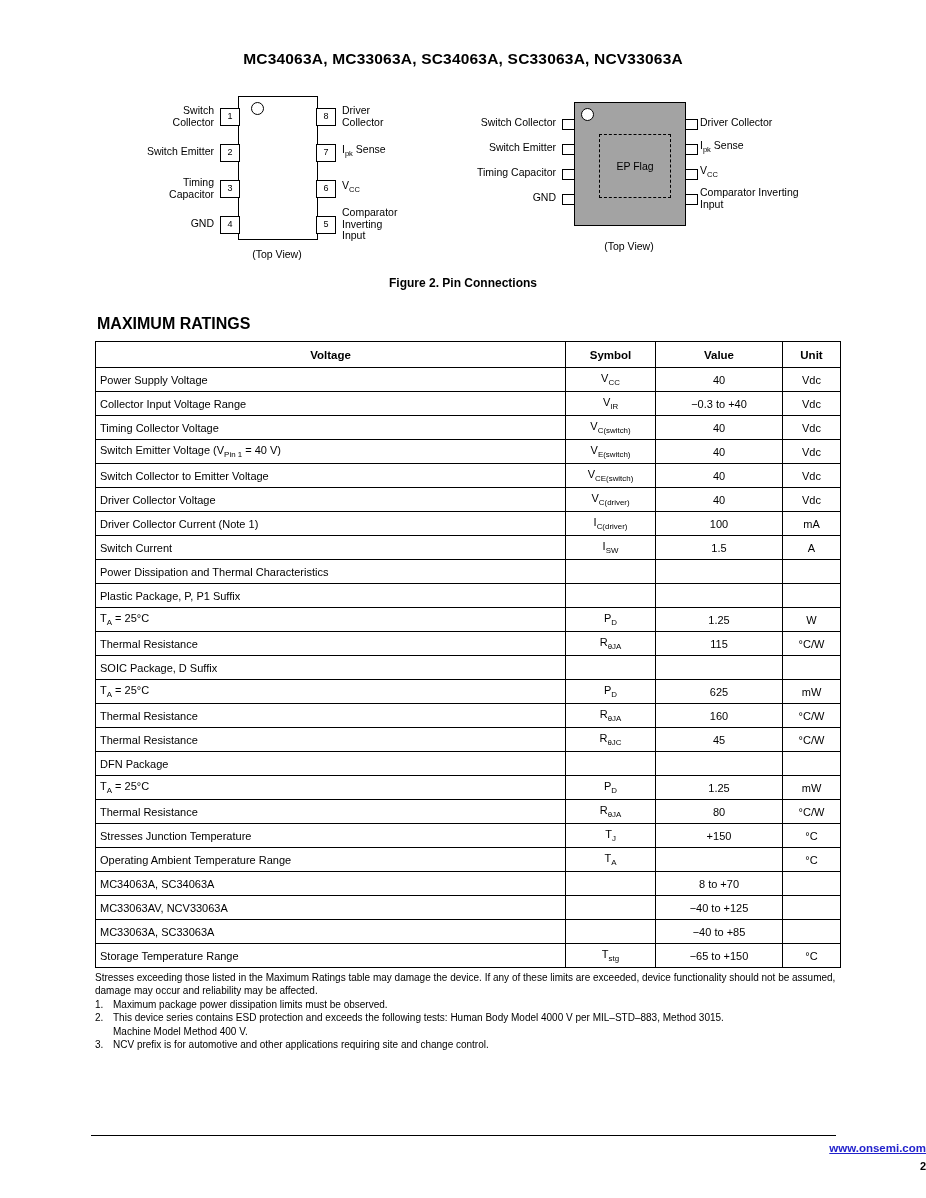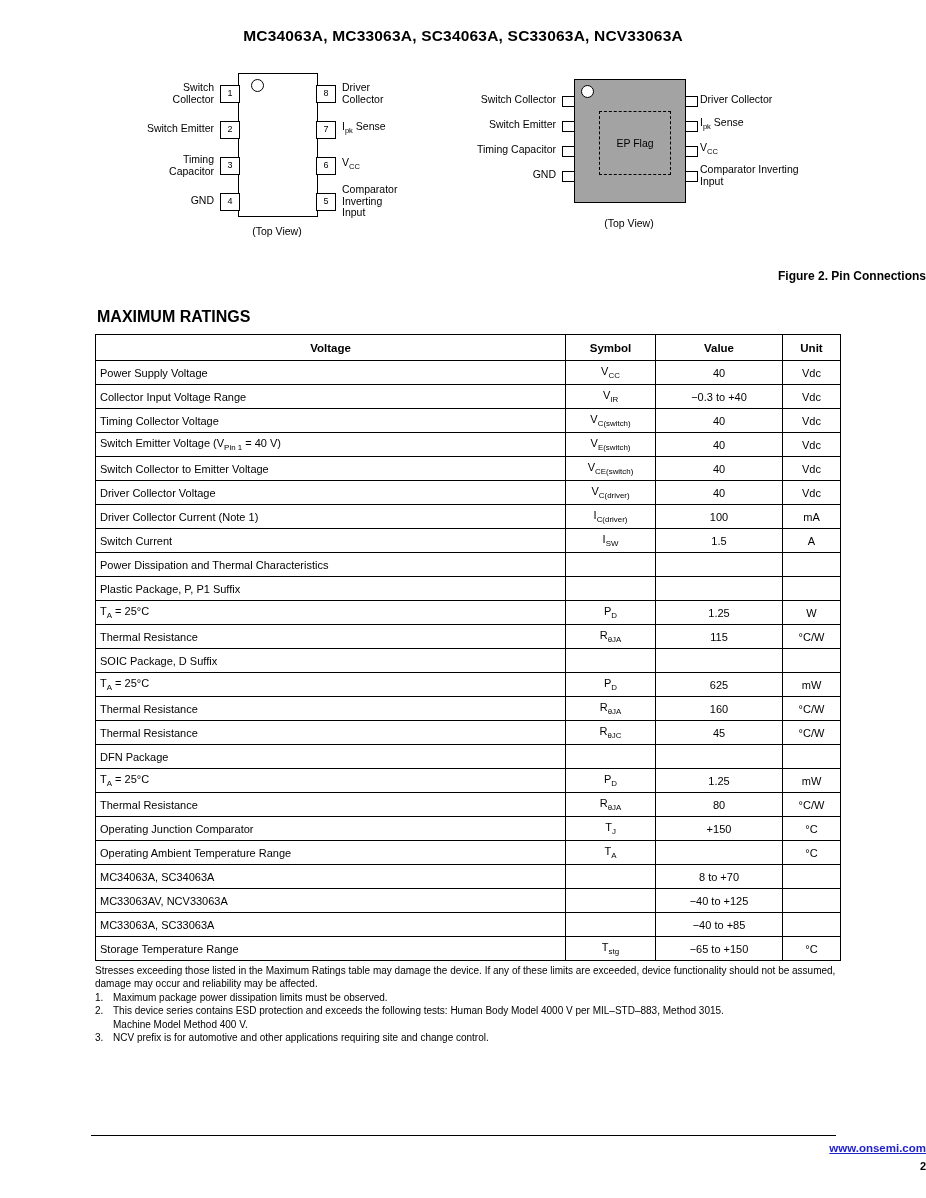--- a/index.html
+++ b/index.html
@@ -1,18 +1,18 @@
 <!DOCTYPE html>
 <html><head>
 <meta charset="utf-8">
 <style>
   html,body{margin:0;padding:0;}
   body{width:926px;height:1198px;background:#fff;color:#000;font-family:"Liberation Sans","DejaVu Sans",sans-serif;}
   .page{position:relative;width:926px;height:1198px;overflow:hidden;background:#fff;}
-  .title{padding-top:27px;text-align:center;font-size:15.5px;font-weight:bold;letter-spacing:.2px;}
+  .title{padding-top:50px;text-align:center;font-size:15.5px;font-weight:bold;letter-spacing:.2px;}
 
   .diagrams{display:flex;justify-content:center;align-items:flex-start;gap:38px;margin-top:26px;height:178px;}
   .dip{position:relative;width:300px;height:178px;}
   .dfn{position:relative;width:352px;height:178px;margin-top:4px;}
   .pin-label{position:absolute;transform:translateY(-50%);font-size:10.5px;line-height:11.5px;}
   .dip-lbl-left{left:26px;width:70px;text-align:right;}
   .dip-lbl-right{left:224px;width:64px;text-align:left;}
   .pin-box{position:absolute;width:18px;height:16px;border:1px solid #000;font-size:9px;line-height:15px;text-align:center;background:#fff;z-index:2;}
   .dip-box-left{left:102px;}
   .dip-box-right{left:198px;}
@@ -24,21 +24,21 @@
   .dfn-body{position:absolute;left:118px;top:4px;width:110px;height:122px;border:1.5px solid #000;background:#a3a3a3;}
   .notch-dfn{left:6px;top:5px;}
   .ep-flag{position:absolute;left:24px;top:31px;width:70px;height:62px;border:1.5px dashed #000;display:flex;align-items:center;justify-content:center;font-size:10.5px;}
   .pad{position:absolute;width:11px;height:9px;border:1px solid #000;background:#fff;}
   .pad-left{left:106px;}
   .pad-right{left:229px;}
   .dfn-lbl-left{left:0;width:100px;text-align:right;white-space:nowrap;}
   .dfn-lbl-right{left:244px;width:106px;text-align:left;}
   .tv-dfn{left:118px;top:142px;width:110px;}
 
-  .figcap{margin-top:20px;text-align:right;font-weight:bold;font-size:12px;}
+  .figcap{margin-top:4px;text-align:center;font-weight:bold;font-size:12px;}
   .section-heading{margin:25px 0 8px 97px;font-weight:bold;font-size:16px;}
 
   table.ratings{margin-left:95px;width:745px;border-collapse:collapse;table-layout:fixed;}
   table.ratings th{border:1px solid #000;font-size:11.5px;font-weight:bold;height:23px;text-align:center;padding:1px 2px;}
   table.ratings td{border:1px solid #000;font-size:11px;height:21px;padding:1px 4px;}
   td.rating{text-align:left;}
   td.ind-0{padding-left:8px;}
   td.ind-1{padding-left:20px;}
   td.ind-2{padding-left:31px;}
   td.sym,td.val,td.unit{text-align:center;}
@@ -239,21 +239,21 @@
           <td class="val">1.25</td>
           <td class="unit">mW</td>
         </tr>
         <tr>
           <td class="rating ind-2">Thermal Resistance</td>
           <td class="sym">R<sub>θJA</sub></td>
           <td class="val">80</td>
           <td class="unit">°C/W</td>
         </tr>
         <tr>
-          <td class="rating ind-0">Operating Junction Comparator</td>
+          <td class="rating ind-0">Stresses Junction Temperature</td>
           <td class="sym">T<sub>J</sub></td>
           <td class="val">+150</td>
           <td class="unit">°C</td>
         </tr>
         <tr>
           <td class="rating ind-0">Operating Ambient Temperature Range</td>
           <td class="sym">T<sub>A</sub></td>
           <td class="val"></td>
           <td class="unit">°C</td>
         </tr>

